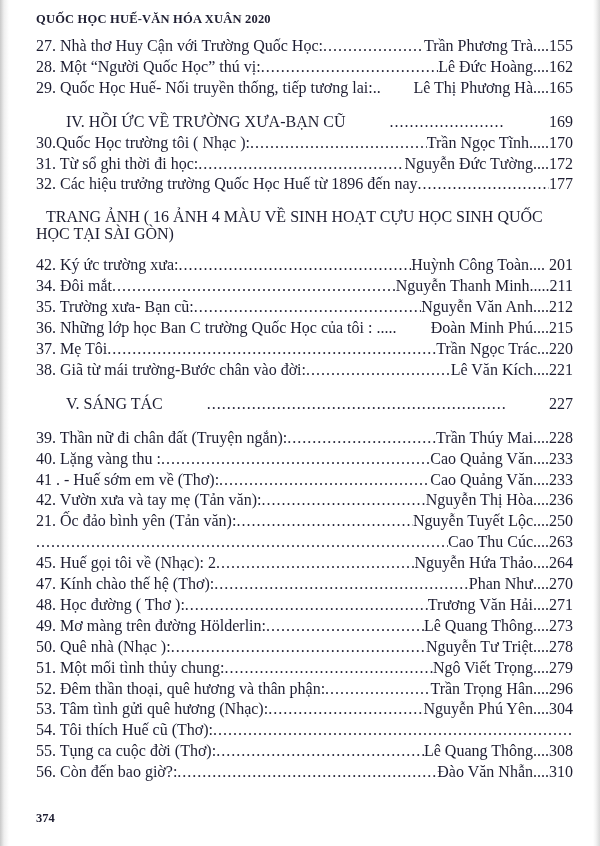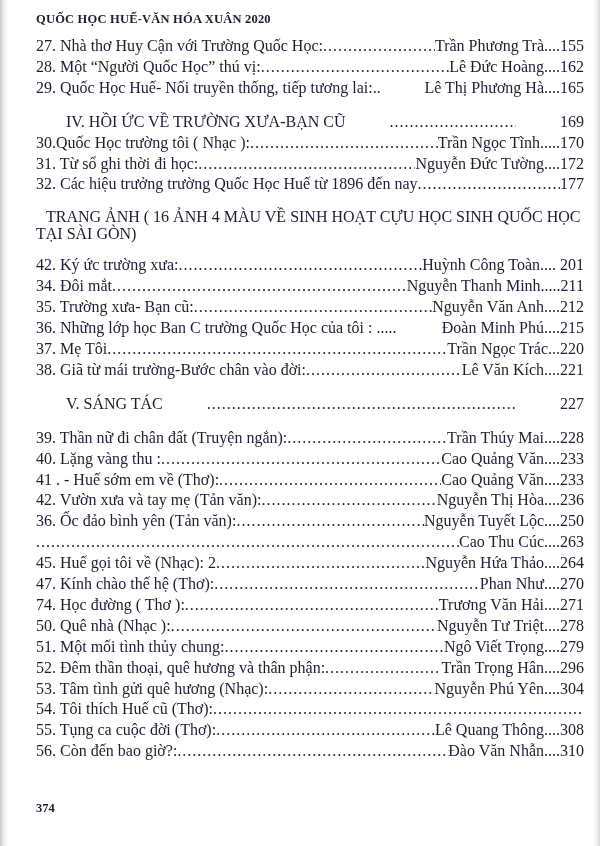--- a/index.html
+++ b/index.html
@@ -18,21 +18,21 @@
   .scan-edge-left {
     position: absolute; left: 0; top: 0; bottom: 0; width: 9px;
     background: linear-gradient(to right, #c9c9c9 0%, #efefef 45%, #ffffff 100%);
   }
   .scan-edge-right {
     position: absolute; right: 0; top: 0; bottom: 0; width: 7px;
     background: linear-gradient(to left, #d9d9d9 0%, #f2f2f2 55%, #ffffff 100%);
   }
   .page {
     position: absolute; inset: 0;
-    padding: 12px 16px 0 36px;
+    padding: 12px 27px 0 36px;
     box-sizing: border-box;
   }
   .running-header {
     font-size: 12.5px;
     font-weight: bold;
     letter-spacing: 0.2px;
     margin-bottom: 9px;
   }
   .toc {
     font-size: 16px;
@@ -59,21 +59,21 @@
   }
   .leader::before {
     content: "...........................................................................................................................................";
     letter-spacing: 1px;
   }
   .row.nodots .leader::before { content: " "; }
   .right { flex: 0 0 auto; }
   .footer-page {
     position: absolute;
     left: 36px;
-    bottom: 30px;
+    bottom: 20px;
     font-size: 12.5px;
     font-weight: bold;
   }
 </style>
 </head>
 <body>
 
 <div class="scan-edge-left"></div>
 <div class="scan-edge-right"></div>
 
@@ -166,42 +166,47 @@
         <span class="label">41 . - Huế sớm em về (Thơ):</span>
         <span class="leader"></span>
         <span class="right">Cao Quảng Văn....233</span>
       </div>
       <div class="row">
         <span class="label">42. Vườn xưa và tay mẹ (Tản văn):</span>
         <span class="leader"></span>
         <span class="right">Nguyễn Thị Hòa....236</span>
       </div>
       <div class="row">
-        <span class="label">36. Ốc đảo bình yên (Tản văn):</span>
+        <span class="label">21. Ốc đảo bình yên (Tản văn):</span>
         <span class="leader"></span>
         <span class="right">Nguyễn Tuyết Lộc....250</span>
       </div>
       <div class="row">
         <span class="leader"></span>
         <span class="right">Cao Thu Cúc....263</span>
       </div>
       <div class="row">
         <span class="label">45. Huế gọi tôi về (Nhạc): 2</span>
         <span class="leader"></span>
         <span class="right">Nguyễn Hứa Thảo....264</span>
       </div>
       <div class="row">
         <span class="label">47. Kính chào thế hệ (Thơ):</span>
         <span class="leader"></span>
         <span class="right">Phan Như....270</span>
       </div>
       <div class="row">
-        <span class="label">74. Học đường ( Thơ ):</span>
+        <span class="label">48. Học đường ( Thơ ):</span>
         <span class="leader"></span>
         <span class="right">Trương Văn Hải....271</span>
+      </div>
+      <div class="row">
+        <span class="label">49. Mơ màng trên đường Hölderlin:</span>
+        <span class="leader"></span>
+        <span class="right">Lê Quang Thông....273</span>
       </div>
       <div class="row">
         <span class="label">50. Quê nhà (Nhạc ):</span>
         <span class="leader"></span>
         <span class="right">Nguyễn Tư Triệt....278</span>
       </div>
       <div class="row">
         <span class="label">51. Một mối tình thủy chung:</span>
         <span class="leader"></span>
         <span class="right">Ngô Viết Trọng....279</span>

